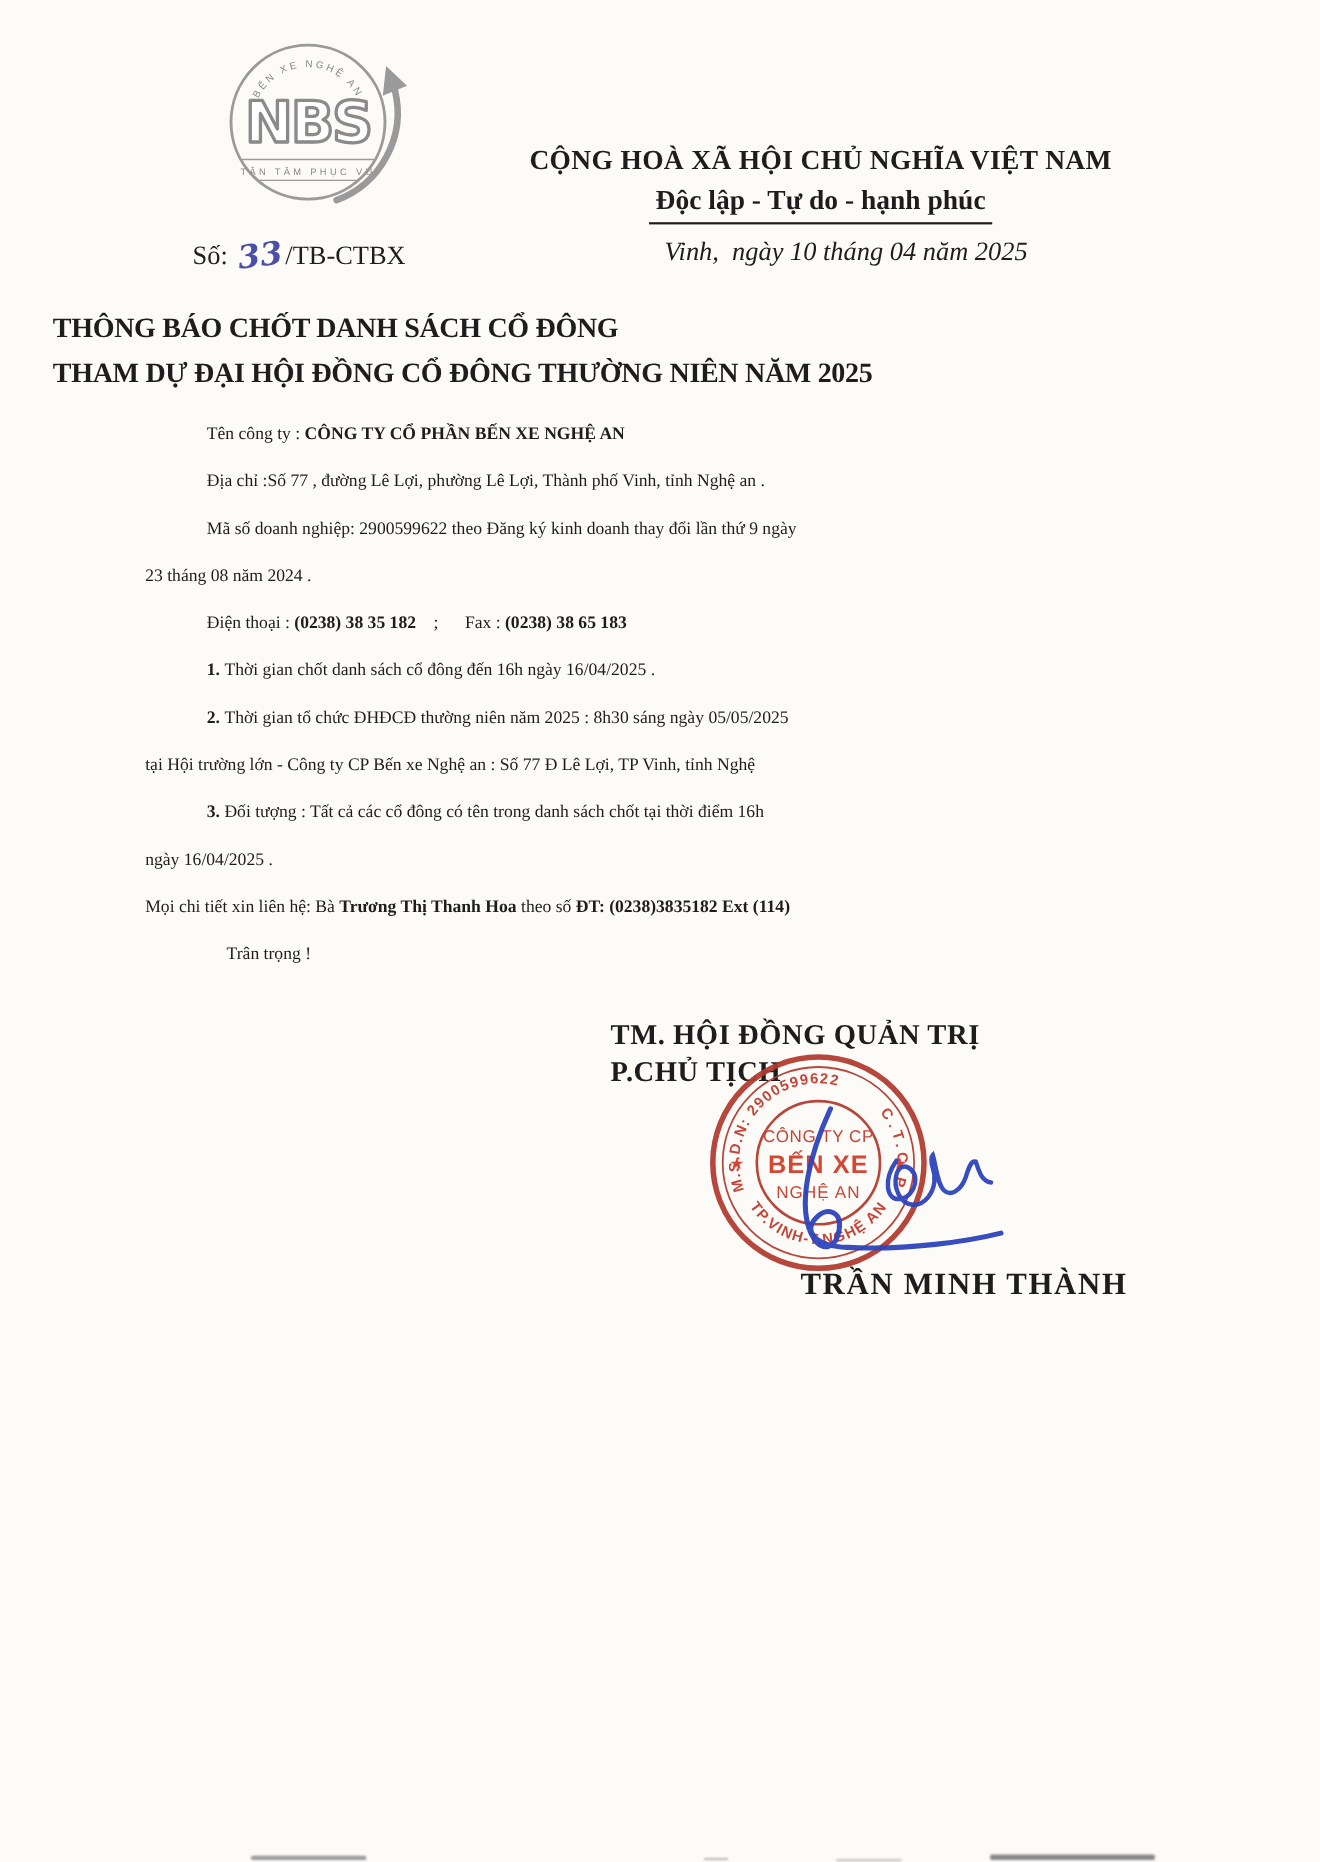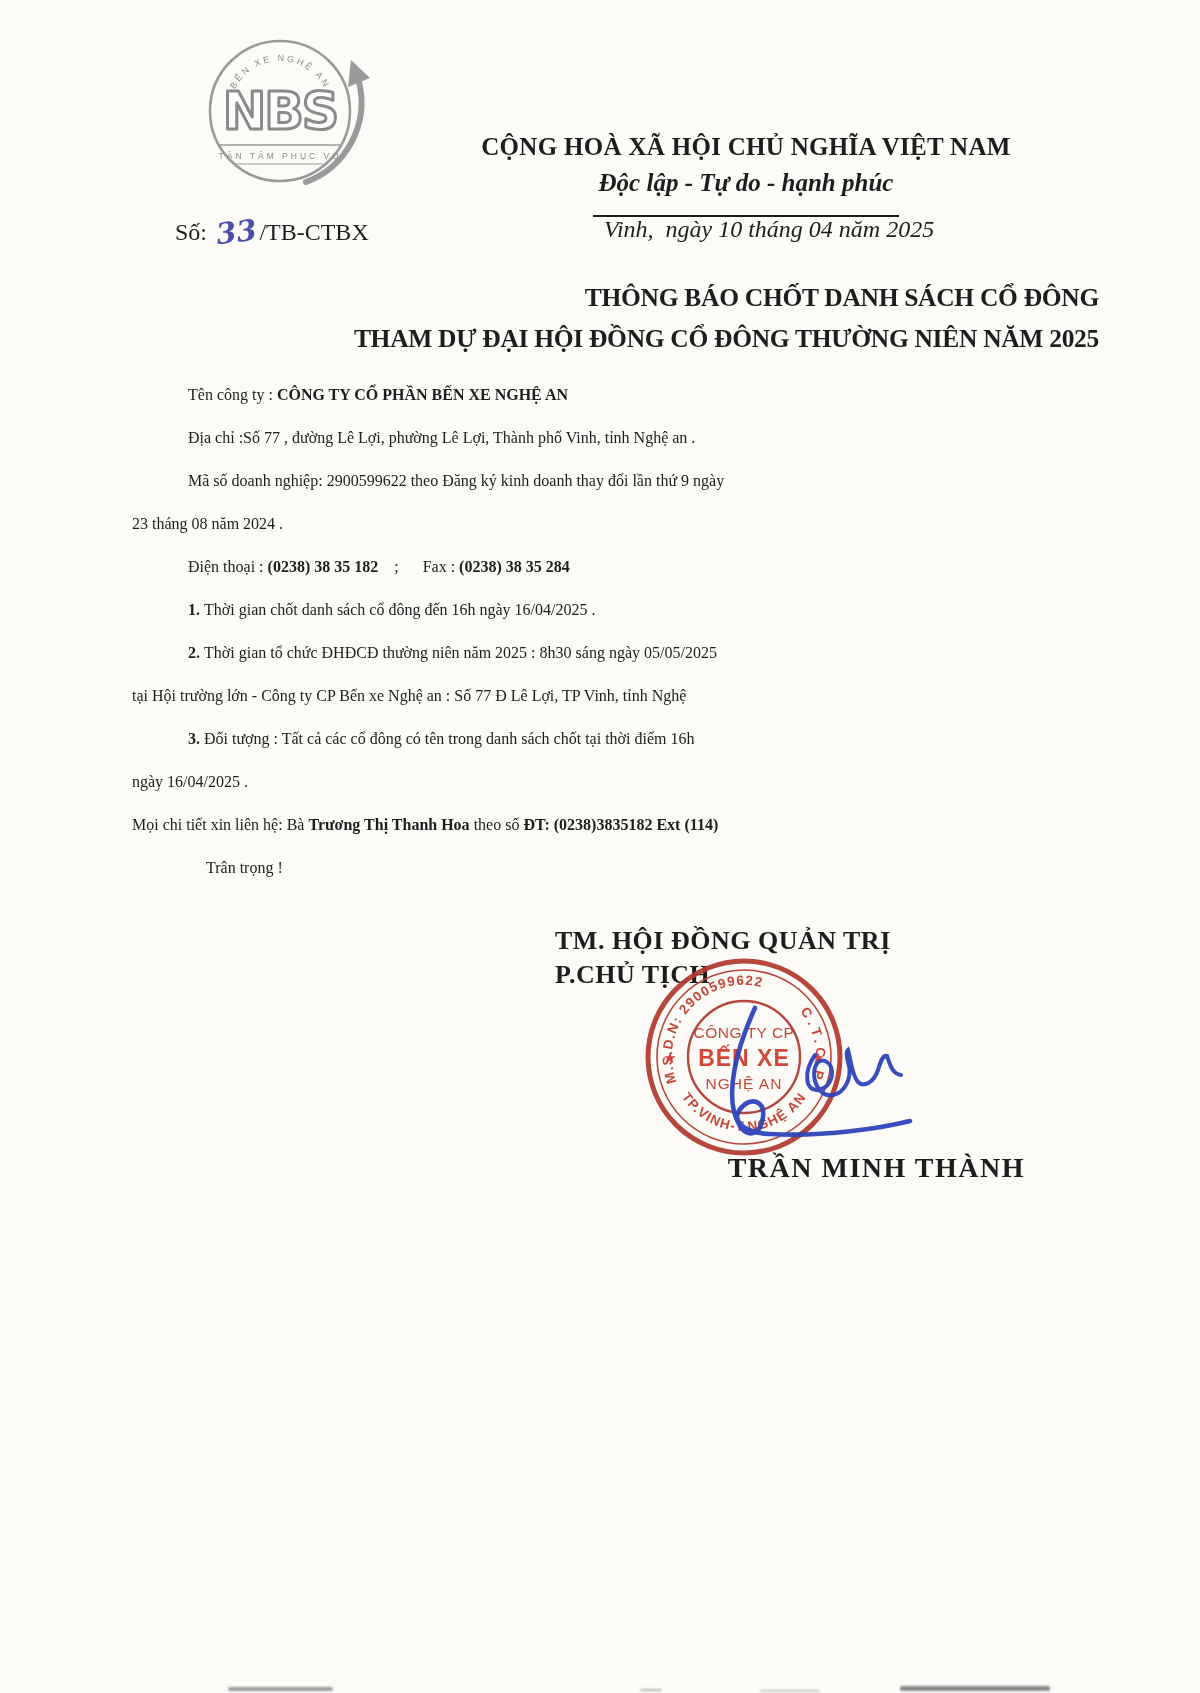--- a/index.html
+++ b/index.html
@@ -7,29 +7,29 @@
     position:relative; width:1200px; height:1693px; margin:0 auto;
     background:#fcfbf7; overflow:hidden;
     font-family:"Liberation Serif", serif; color:#1d1d1d;
   }
   
   .logo { position:absolute; left:190px; top:33px; width:215px; height:165px; }
   
   .nat { position:absolute; left:440px; top:100px; width:612px; text-align:center;margin-top:33px; }
   .nat-line1 { font-weight:bold; font-size:25px; letter-spacing:0.3px; white-space:nowrap; }
   .nat-line2 { display:inline-block; margin-top:8px; font-weight:bold; font-size:25px;
-               border-bottom:2.2px solid #1d1d1d; padding:0 6px 18px 6px; white-space:nowrap;font-style:italic; }
+               border-bottom:2.2px solid #1d1d1d; padding:0 6px 5px 6px; white-space:nowrap; }
   
   .ref-so { position:absolute; left:175px; top:213px; font-size:24px; white-space:pre; }
   .so-num { display:inline-block; color:#4a4fa8; font-family:"DejaVu Serif", serif;
             font-style:italic; font-size:29px; transform:rotate(-7deg) translateY(2px);
             margin:0 3px; font-weight:bold; }
   .ref-date { position:absolute; left:604px; top:216px; font-size:24px; font-style:italic; white-space:pre; }
   
-  .title { position:absolute; left:64px; top:283px; width:1035px; text-align:right;
+  .title { position:absolute; left:48px; top:283px; width:1035px; text-align:left;
            font-weight:bold; letter-spacing:-0.3px; }
   .title-l1 { font-size:25.5px; }
   .title-l2 { font-size:25.5px; margin-top:11px; }
   
   .body-text { position:absolute; left:132px; top:386px; width:945px; font-size:16px; }
   .bline { height:43px; white-space:pre-wrap; }
   .ind1 { padding-left:56px; }
   .ind2 { padding-left:74px;font-family:Liberation Serif, serif; }
   .b { font-weight:bold; }
   
@@ -77,21 +77,21 @@
   <div class="title">
     <div class="title-l1">THÔNG BÁO CHỐT DANH SÁCH CỔ ĐÔNG</div>
     <div class="title-l2">THAM DỰ ĐẠI HỘI ĐỒNG CỔ ĐÔNG THƯỜNG NIÊN NĂM 2025</div>
   </div>
 
   <div class="body-text">
       <div class="bline ind1"><span>Tên công ty : </span><span class="b">CÔNG TY CỔ PHẦN BẾN XE NGHỆ AN</span></div>
       <div class="bline ind1"><span>Địa chỉ :Số 77 , đường Lê Lợi, phường Lê Lợi, Thành phố Vinh, tỉnh Nghệ an .</span></div>
       <div class="bline ind1"><span>Mã số doanh nghiệp: 2900599622 theo Đăng ký kinh doanh thay đổi lần thứ 9 ngày</span></div>
       <div class="bline"><span>23 tháng 08 năm 2024 .</span></div>
-      <div class="bline ind1"><span>Điện thoại : </span><span class="b">(0238) 38 35 182</span><span>    ;      Fax : </span><span class="b">(0238) 38 35 284</span></div>
+      <div class="bline ind1"><span>Điện thoại : </span><span class="b">(0238) 38 35 182</span><span>    ;      Fax : </span><span class="b">(0238) 38 65 183</span></div>
       <div class="bline ind1"><span class="b">1. </span><span>Thời gian chốt danh sách cổ đông đến 16h ngày 16/04/2025 .</span></div>
       <div class="bline ind1"><span class="b">2. </span><span>Thời gian tổ chức ĐHĐCĐ thường niên năm 2025 : 8h30 sáng ngày 05/05/2025</span></div>
       <div class="bline"><span>tại Hội trường lớn - Công ty CP Bến xe Nghệ an : Số 77 Đ Lê Lợi, TP Vinh, tỉnh Nghệ</span></div>
       <div class="bline ind1"><span class="b">3. </span><span>Đối tượng : Tất cả các cổ đông có tên trong danh sách chốt tại thời điểm 16h</span></div>
       <div class="bline"><span>ngày 16/04/2025 .</span></div>
       <div class="bline"><span>Mọi chi tiết xin liên hệ: Bà </span><span class="b">Trương Thị Thanh Hoa</span><span> theo số </span><span class="b">ĐT: (0238)3835182 Ext (114)</span></div>
       <div class="bline ind2"><span>Trân trọng !</span></div>
     </div>
 
   <div class="sigblock">

